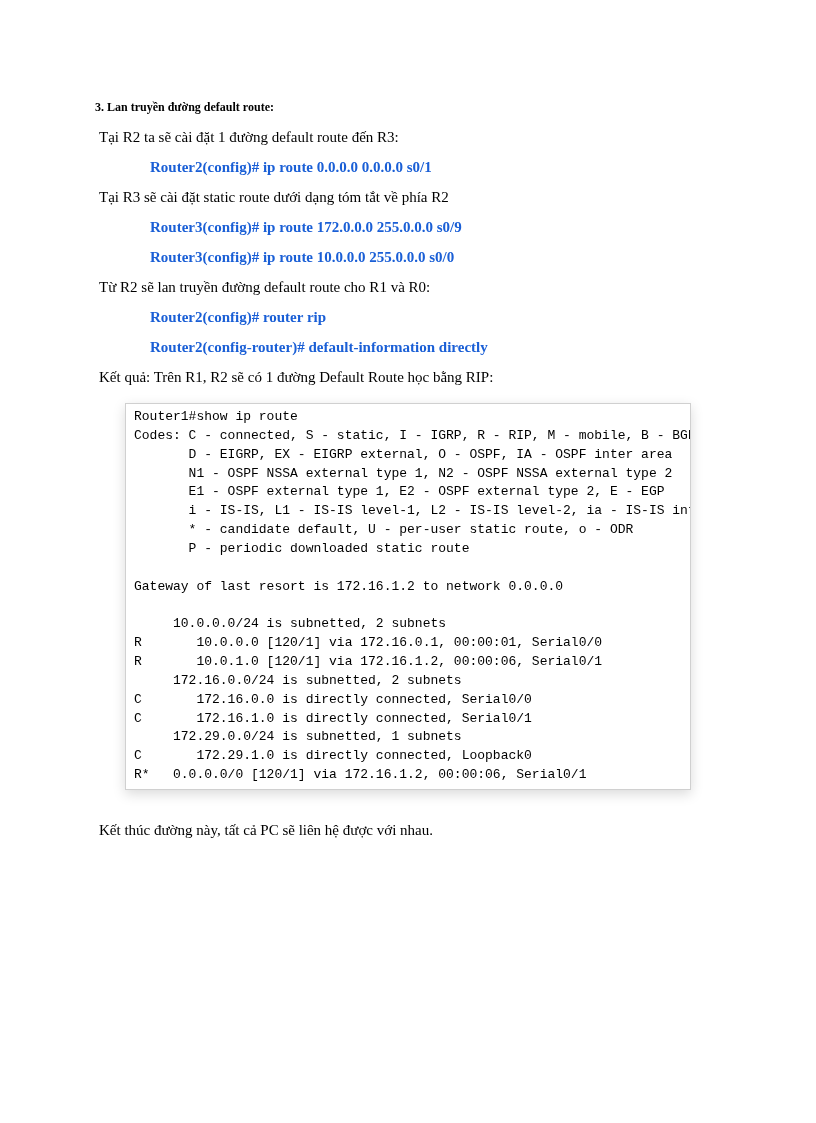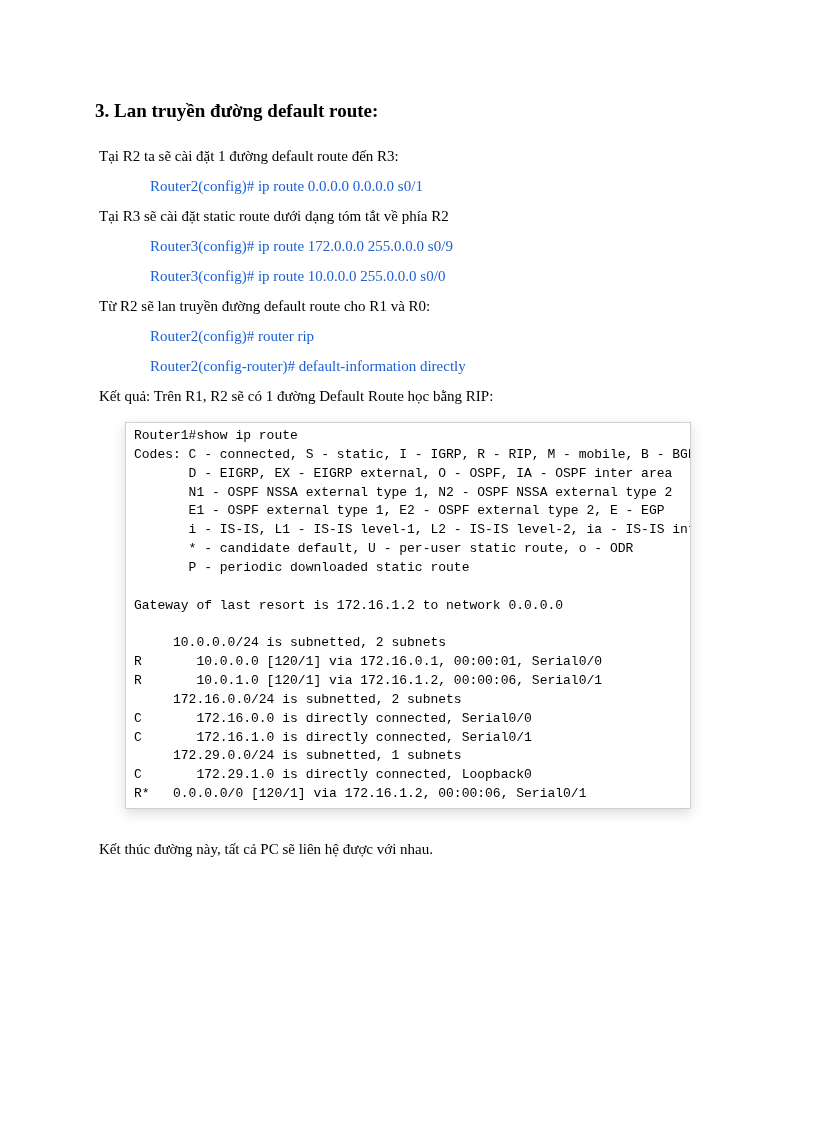--- a/index.html
+++ b/index.html
@@ -9,30 +9,30 @@
     height: 1123px;
     font-family: "Times New Roman", Times, serif;
     font-size: 15px;
     color: #000;
     background: #fff;
     box-sizing: border-box;
     padding: 100px 95px 0 95px;
   }
   .heading {
     font-weight: bold;
-    font-size: 19px;
-    margin-bottom: 22px;
+    font-size: 12px;
+    margin-bottom: 10px;
   }
   .para {
     margin: 6px 4px;
     line-height: 1.6;
   }
   .cmd {
     color: #1a5fd6;
-    font-weight: normal;
+    font-weight: bold;
     margin: 6px 0 6px 55px;
     line-height: 1.6;
   }
   .terminal {
     margin: 14px 30px 28px 30px;
     border: 1px solid #d0d0d0;
     background: #ffffff;
     font-family: "Courier New", Courier, monospace;
     font-size: 13px;
     line-height: 1.45;

